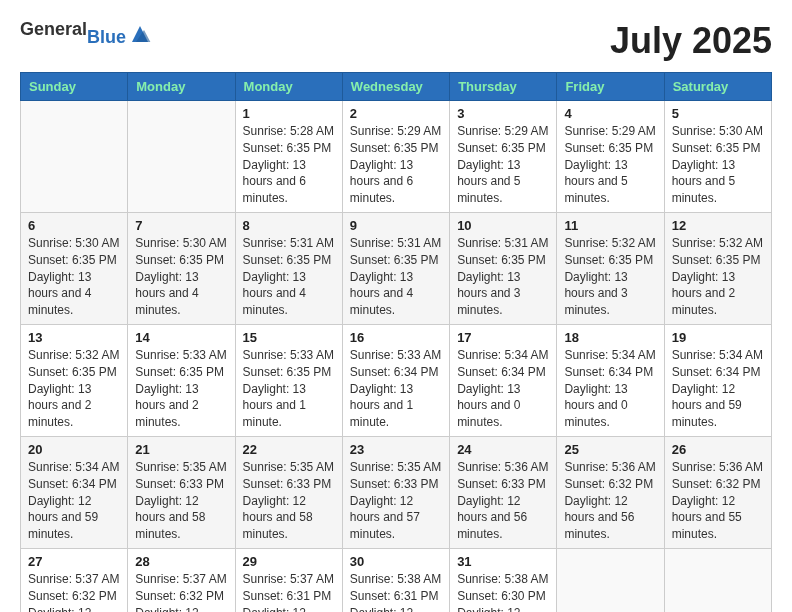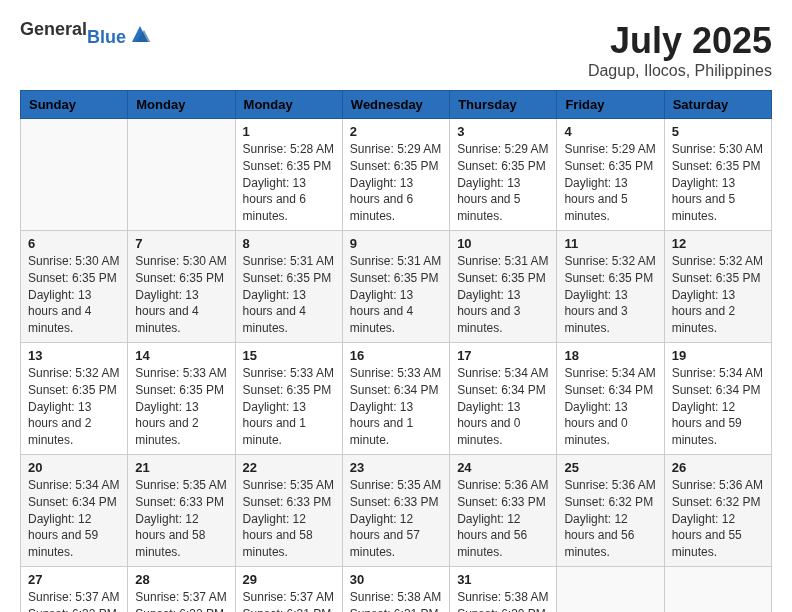--- a/index.html
+++ b/index.html
@@ -53,21 +53,21 @@
       font-size: 16px;
       color: #444;
     }
     .calendar {
       width: 100%;
       border-collapse: collapse;
       border: 1px solid #ccc;
     }
     .calendar th {
       background-color: #2a6fbb;
-      color: #000000;
+      color: #86efac;
       text-align: left;
       padding: 6px 8px;
       font-size: 13px;
       border: 1px solid #1e5a9a;
       margin-left: 40px;
     }
     .calendar td {
       vertical-align: top;
       padding: 5px 7px;
       border: 1px solid #ccc;
@@ -108,21 +108,20 @@
       <span class="logo-general">General</span>
       <span class="logo-blue">Blue</span>
     </div>
     <svg class="logo-icon" viewBox="0 0 30 30">
       <polygon points="5,25 15,5 25,25" fill="#2a6fbb"></polygon>
       <polygon points="10,25 20,10 28,25" fill="#1e5a9a" opacity="0.6"></polygon>
     </svg>
   </div>
   <div class="title-block">
     <div class="month-title">July 2025</div>
-    <div class="location">Dagup, Ilocos, Philippines</div>
   </div>
 </div>
 
 <table class="calendar">
   <thead>
     <tr>
     <th>Sunday</th>
         <th>Monday</th>
         <th>Monday</th>
         <th>Wednesday</th>

